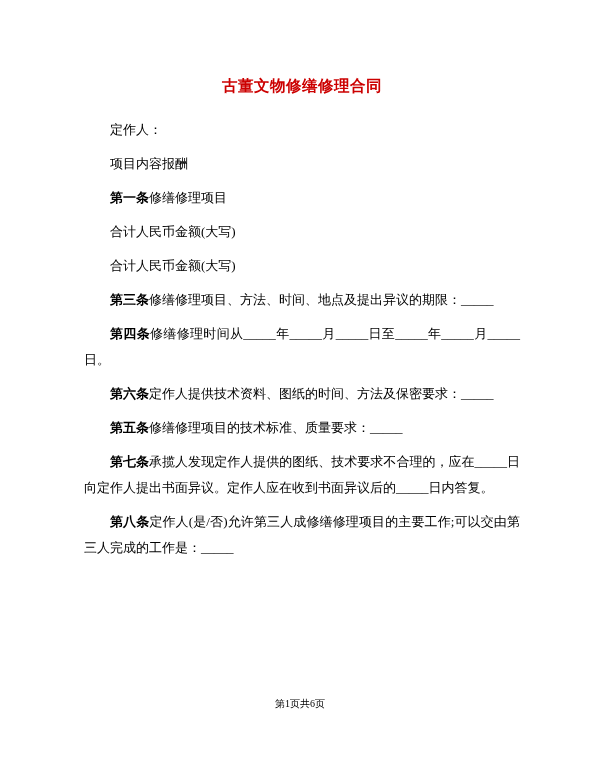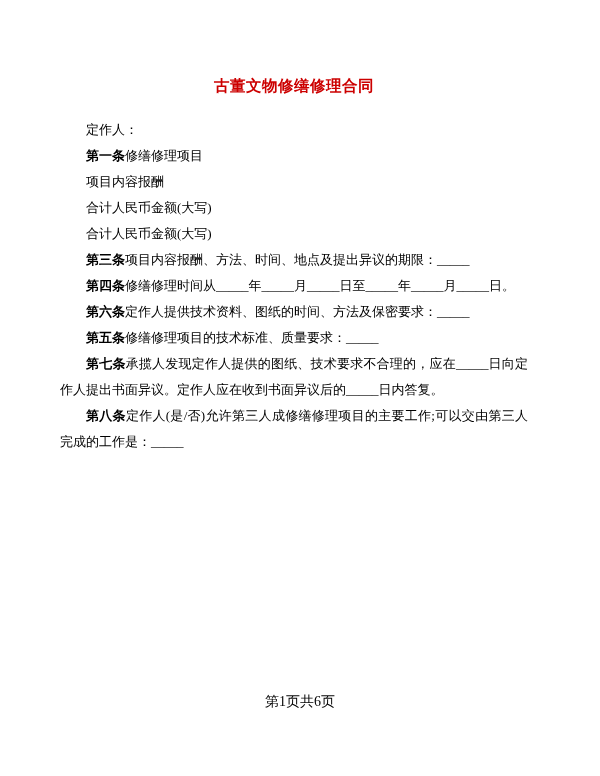--- a/index.html
+++ b/index.html
@@ -12,72 +12,72 @@
     background: #ffffff;
     font-family: "Liberation Serif", "DejaVu Serif", serif;
     color: #000000;
     overflow: hidden;
   }
   .page {
     position: relative;
     width: 600px;
     height: 747px;
     box-sizing: border-box;
-    padding: 56px 72px 0 60px;
+    padding: 56px 72px 0 76px;
   }
   .doc-title {
     text-align: center;
     color: #cc0000;
     font-weight: bold;
     font-size: 15.5px;
     letter-spacing: 0.5px;
     margin: 18px 0 20px 0;
     line-height: 1.5;
   }
   .para {
     font-size: 13px;
     line-height: 2.0;
     text-indent: 2em;
-    margin: 0;
+    margin: 8px;
     text-align: justify;
     word-break: break-all;
   }
   .para .lead {
     font-weight: bold;
   }
   .footer {
     position: absolute;
     left: 0;
     right: 0;
     bottom: 36px;
     text-align: center;
-    font-size: 14px;
+    font-size: 10px;
     color: #000000;
   }
 </style>
 </head>
 <body>
 
 <div class="page">
 
   <div class="doc-title">古董文物修缮修理合同</div>
 
   <p class="para"><span class="lead"></span><span>定作人：</span></p>
 
 
+  <p class="para"><span class="lead"></span><span>项目内容报酬</span></p>
+
   <p class="para"><span class="lead">第一条</span><span>修缮修理项目</span></p>
-
-  <p class="para"><span class="lead"></span><span>项目内容报酬</span></p>
 
   <p class="para"><span class="lead"></span><span>合计人民币金额(大写)</span></p>
 
 
   <p class="para"><span class="lead"></span><span>合计人民币金额(大写)</span></p>
 
-  <p class="para"><span class="lead">第三条</span><span>项目内容报酬、方法、时间、地点及提出异议的期限：_____</span></p>
+  <p class="para"><span class="lead">第三条</span><span>修缮修理项目、方法、时间、地点及提出异议的期限：_____</span></p>
 
   <p class="para"><span class="lead">第四条</span><span>修缮修理时间从_____年_____月_____日至_____年_____月_____日。</span></p>
 
   <p class="para"><span class="lead">第六条</span><span>定作人提供技术资料、图纸的时间、方法及保密要求：_____</span></p>
 
   <p class="para"><span class="lead">第五条</span><span>修缮修理项目的技术标准、质量要求：_____</span></p>
 
   <p class="para"><span class="lead">第七条</span><span>承揽人发现定作人提供的图纸、技术要求不合理的，应在_____日向定作人提出书面异议。定作人应在收到书面异议后的_____日内答复。</span></p>
 
   <p class="para"><span class="lead">第八条</span><span>定作人(是/否)允许第三人成修缮修理项目的主要工作;可以交由第三人完成的工作是：_____</span></p>

